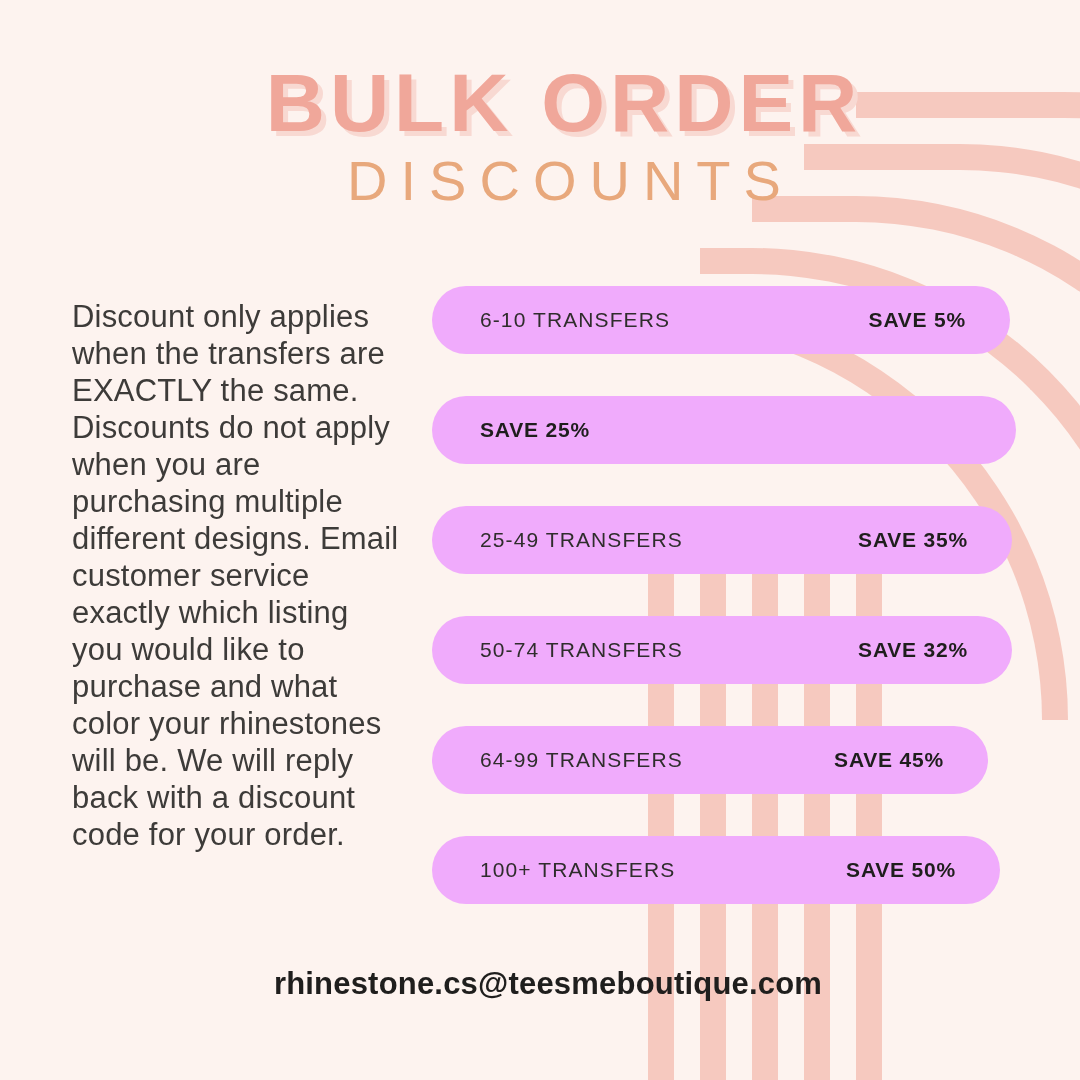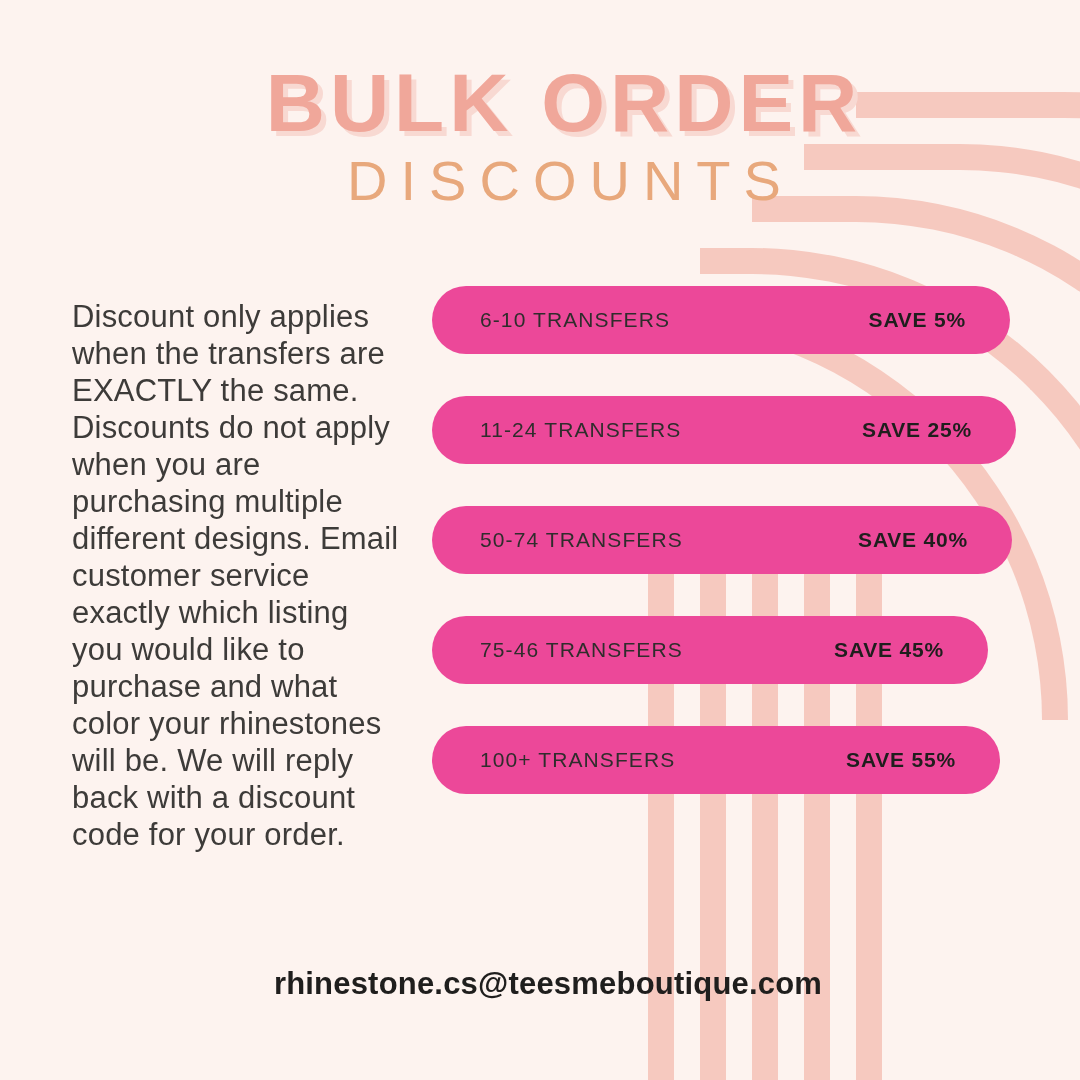--- a/index.html
+++ b/index.html
@@ -90,21 +90,21 @@
 
   
   .tiers {
     position: absolute;
     z-index: 3;
     top: 286px;
     left: 432px;
   }
   .tier {
     height: 68px;
-    background: #ec4899;
+    background: #f0abfc;
     border-radius: 34px;
     display: flex;
     align-items: center;
     justify-content: space-between;
     padding: 0 44px 0 48px;
     margin-bottom: 42px;
   }
   .tier-label {
     font-size: 21px;
     letter-spacing: 1.1px;
@@ -159,30 +159,33 @@
 </div>
 
 <div class="body-text">Discount only applies when the transfers are EXACTLY the same. Discounts do not apply when you are purchasing multiple different designs. Email customer service exactly which listing you would like to purchase and what color your rhinestones will be. We will reply back with a discount code for your order.</div>
 
 <div class="tiers">
   <div class="tier w0">
     <span class="tier-label">6-10 TRANSFERS</span>
     <span class="tier-save">SAVE 5%</span>
   </div>
   <div class="tier w1">
-    <span class="tier-label">11-24 TRANSFERS</span>
     <span class="tier-save">SAVE 25%</span>
+  </div>
+  <div class="tier w2">
+    <span class="tier-label">25-49 TRANSFERS</span>
+    <span class="tier-save">SAVE 35%</span>
   </div>
   <div class="tier w3">
     <span class="tier-label">50-74 TRANSFERS</span>
-    <span class="tier-save">SAVE 40%</span>
+    <span class="tier-save">SAVE 32%</span>
   </div>
   <div class="tier w4">
-    <span class="tier-label">75-46 TRANSFERS</span>
+    <span class="tier-label">64-99 TRANSFERS</span>
     <span class="tier-save">SAVE 45%</span>
   </div>
   <div class="tier w5">
     <span class="tier-label">100+ TRANSFERS</span>
-    <span class="tier-save">SAVE 55%</span>
+    <span class="tier-save">SAVE 50%</span>
   </div>
 </div>
 
 <div class="footer">rhinestone.cs@teesmeboutique.com</div>
 
 </body></html>

